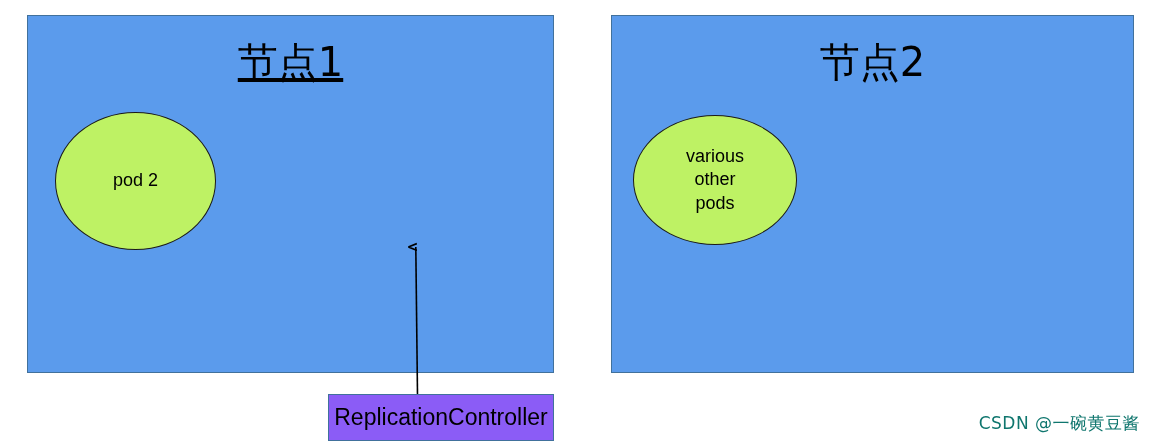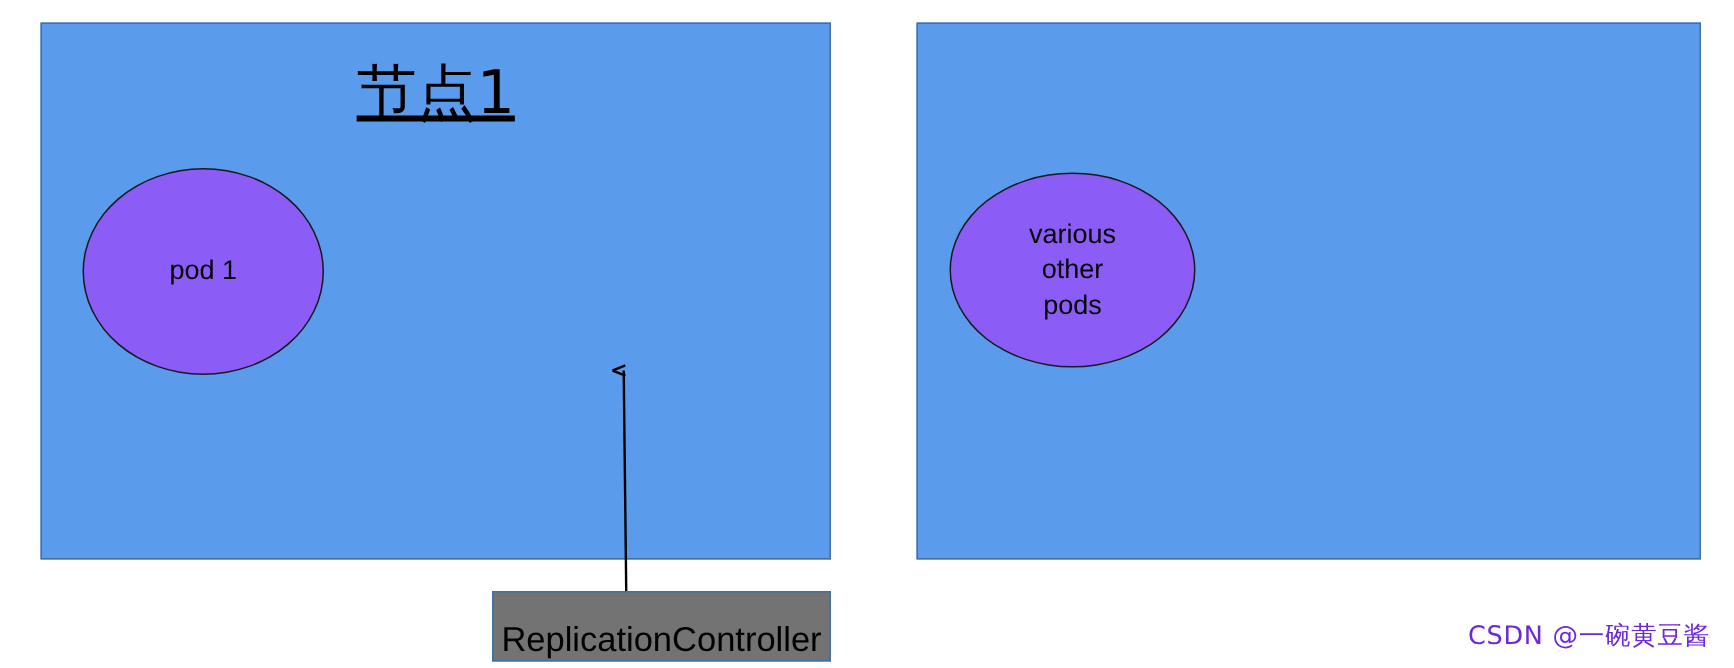--- a/index.html
+++ b/index.html
@@ -33,21 +33,21 @@
     color: #000000;
     white-space: nowrap;
     text-align: center;
     font-family: "DejaVu Sans", "Liberation Sans", sans-serif;
   }
   #node1-title { left: 27px; top: 42px; width: 527px; text-decoration: underline; }
   #node2-title { left: 611px; top: 42px; width: 523px; }
 
   .pod-ellipse {
     position: absolute;
-    background: #8b5cf6;
+    background: #bef264;
     border: 1.5px solid #1a1a1a;
     border-radius: 50%;
     box-sizing: border-box;
     display: flex;
     align-items: center;
     justify-content: center;
     text-align: center;
     color: #000000;
     font-size: 18px;
     line-height: 1.28;
@@ -67,57 +67,58 @@
     height: 170px;
     overflow: visible;
   }
 
   #rc-box {
     position: absolute;
     left: 328px;
     top: 394px;
     width: 226px;
     height: 47px;
-    background: #737373;
+    background: #8b5cf6;
     border: 1px solid #41719C;
     box-sizing: border-box;
     display: flex;
-    align-items: flex-end;
+    align-items: center;
     justify-content: center;
     color: #000000;
     font-size: 23px;
     white-space: nowrap;
     font-family: "Liberation Sans", sans-serif;
   }
 
   #watermark {
     position: absolute;
     right: 16px;
     bottom: 10px;
-    color: #6d28d9;
+    color: #0f766e;
     font-size: 17px;
     white-space: nowrap;
     letter-spacing: 0.5px;
     font-family: "DejaVu Sans", "Liberation Sans", sans-serif;
   }
 </style>
 </head>
 <body>
 
 <div id="canvas">
 
   <div class="node-box" id="node1-box"></div>
   <div class="node-title" id="node1-title">节点1</div>
 
   <div class="pod-ellipse" id="pod1-ellipse">
-    <span class="pod-label">pod 1</span>
+    <span class="pod-label">pod 2</span>
   </div>
 
 
   <div class="node-box" id="node2-box"></div>
+  <div class="node-title" id="node2-title">节点2</div>
 
   <div class="pod-ellipse" id="pods-other-ellipse">
     <span class="pod-label">various
 other
 pods</span>
   </div>
 
   <svg id="arrow-svg" viewBox="0 0 60 170">
     <defs>
       <marker id="arrowhead" markerWidth="9" markerHeight="9" refX="4" refY="7.5" orient="auto" markerUnits="userSpaceOnUse">

